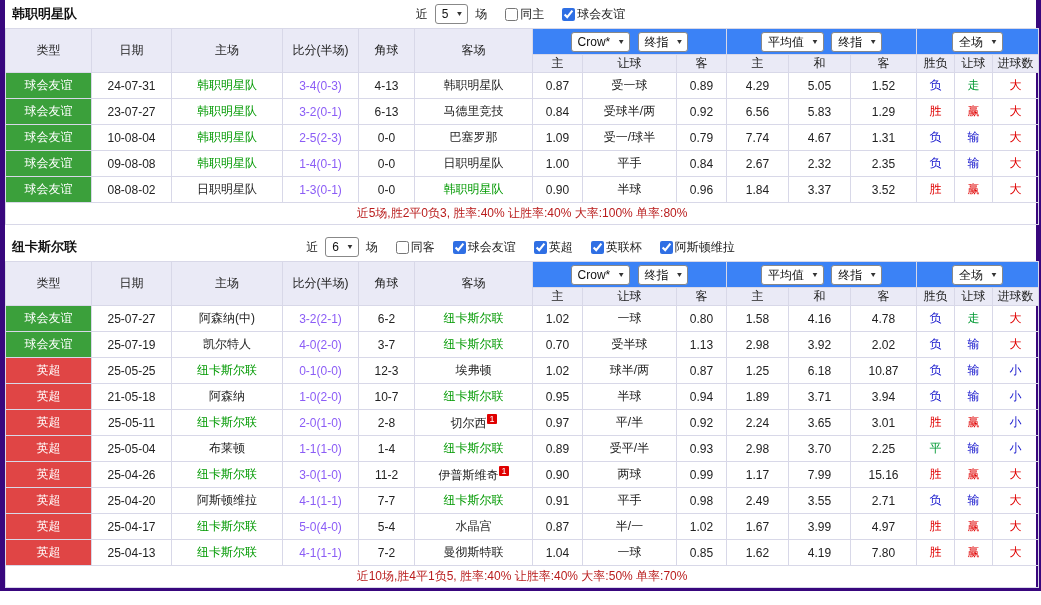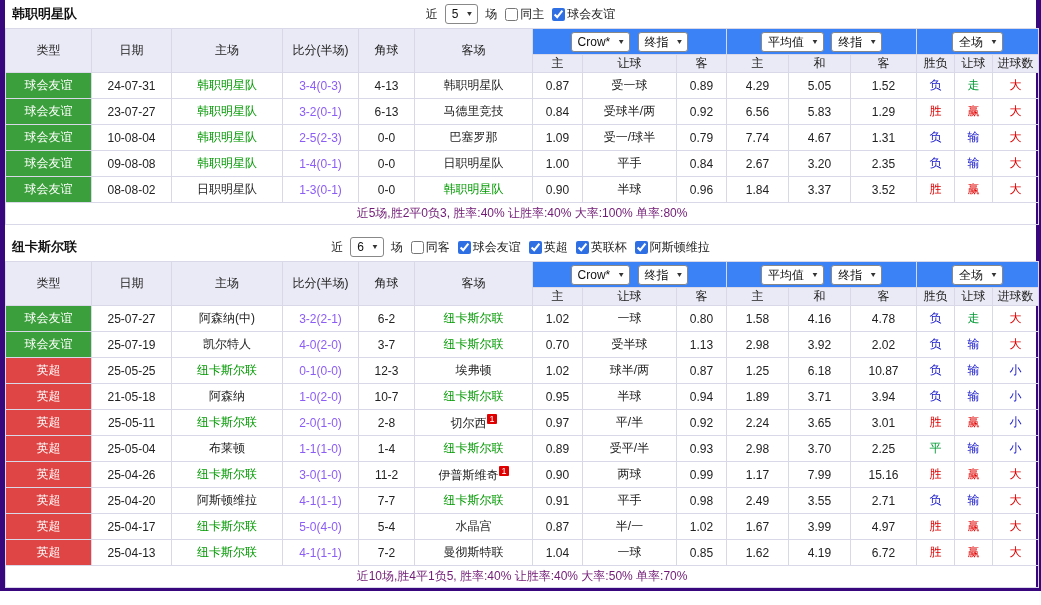--- a/index.html
+++ b/index.html
@@ -7,41 +7,41 @@
   .page{width:1041px;background:#38077D;padding:0 5px 3px}
   .topbar{height:28px;display:flex;align-items:center;justify-content:center;gap:14px;color:#fff;font-size:13px}
   .topbar .title{font-weight:bold;font-size:14px;letter-spacing:1px}
   .radio{display:inline-flex;align-items:center;gap:3px;cursor:pointer}
   .radio input{accent-color:#3D8BFF;width:13px;height:13px}
   .content{background:#fff;min-height:571px}
   .gap{height:8px}
   .section-head{position:relative;height:28px;display:flex;align-items:center;justify-content:center;font-size:12px;color:#222}
   .section-head .team{position:absolute;left:7px;font-size:13px;font-weight:bold;color:#111}
   .filters{display:flex;align-items:center;gap:5px}
-  .cb{display:inline-flex;align-items:center;gap:2px;margin-left:3px;cursor:pointer}
+  .cb{display:inline-flex;align-items:center;gap:2px;margin-left:13px;cursor:pointer}
   .cb input{width:13px;height:13px;accent-color:#2F6FE4}
   .sel{display:inline-flex;align-items:center;gap:7px;border:1px solid #888;border-radius:3px;background:#fff;padding:1px 4px 1px 6px;font-size:12px;line-height:16px;margin:0 2px;cursor:default;color:#111}
   .sel .arr{font-size:8px;color:#333;transform:scaleY(.85)}
   table{width:100%;border-collapse:collapse;table-layout:fixed;font-size:12px;color:#222}
   th,td{border:1px solid #D8D8E8;text-align:center;white-space:nowrap;overflow:hidden;padding:0 2px}
   thead th{background:#EAEAF6;font-weight:normal}
   thead tr.toprow th{height:26px}
   thead tr.sub th{height:18px}
   thead th.wbg{background:#3b82f6}
   tbody td{height:26px}
   td.lg{color:#fff;padding:0;font-size:12px}
   .lg-green{background:#3BA03B}
   .lg-red{background:#E04545}
   .hl{color:#009900}
   .score{color:#8b5cf6}
   .c-r{color:#E00000}
   .c-b{color:#1414CC}
   .c-g{color:#009933}
   .supbadge{background:#E00000;color:#fff;font-size:9px;padding:0 2px;margin-left:1px;border-radius:1px;vertical-align:super;line-height:10px}
-  td.summary{color:#701a75;height:22px}
+  td.summary{color:#b91c1c;height:22px}
 </style>
 </head>
 <body>
 
 <div class="page">
 
   <div class="content">
 
     <div>
       <div class="section-head">
@@ -184,21 +184,21 @@
               <td class="lg lg-green">球会友谊</td>
               <td>09-08-08</td>
               <td><span class="hl">韩职明星队</span></td>
               <td class="score">1-4(0-1)</td>
               <td>0-0</td>
               <td><span>日职明星队</span></td>
               <td>1.00</td>
               <td>平手</td>
               <td>0.84</td>
               <td>2.67</td>
-              <td>3.20</td>
+              <td>2.32</td>
               <td>2.35</td>
               <td class="c-b">负</td>
               <td class="c-b">输</td>
               <td class="c-r">大</td>
             </tr>
             <tr>
               <td class="lg lg-green">球会友谊</td>
               <td>08-08-02</td>
               <td><span>日职明星队</span></td>
               <td class="score">1-3(0-1)</td>
@@ -481,21 +481,21 @@
               <td>25-04-13</td>
               <td><span class="hl">纽卡斯尔联</span></td>
               <td class="score">4-1(1-1)</td>
               <td>7-2</td>
               <td><span>曼彻斯特联</span></td>
               <td>1.04</td>
               <td>一球</td>
               <td>0.85</td>
               <td>1.62</td>
               <td>4.19</td>
-              <td>6.72</td>
+              <td>7.80</td>
               <td class="c-r">胜</td>
               <td class="c-r">赢</td>
               <td class="c-r">大</td>
             </tr>
           </tbody>
         <tfoot>
           <tr>
               <td colspan="15" class="summary">近10场,胜4平1负5, 胜率:40% 让胜率:40% 大率:50% 单率:70%</td>
             </tr>
         </tfoot>

